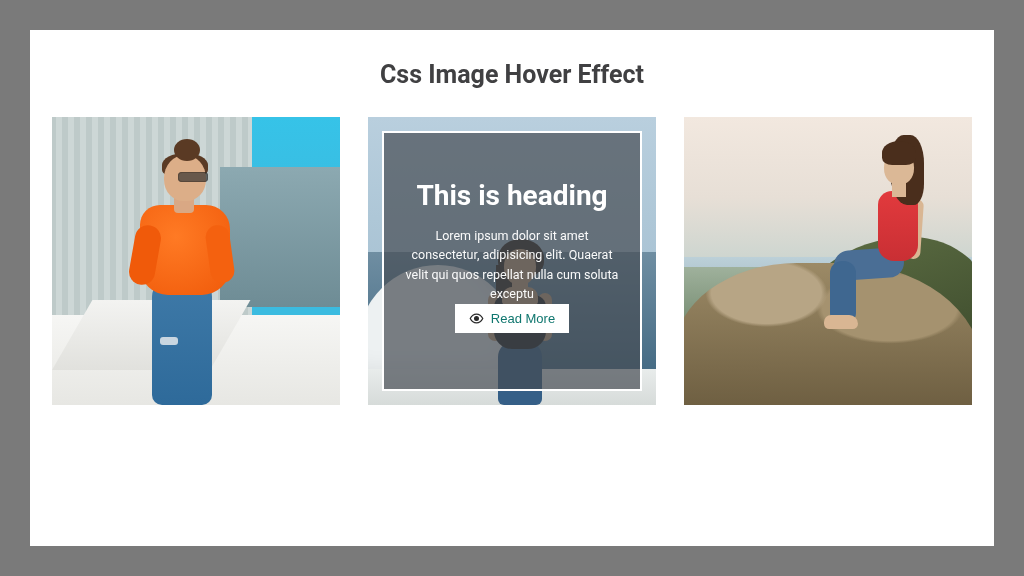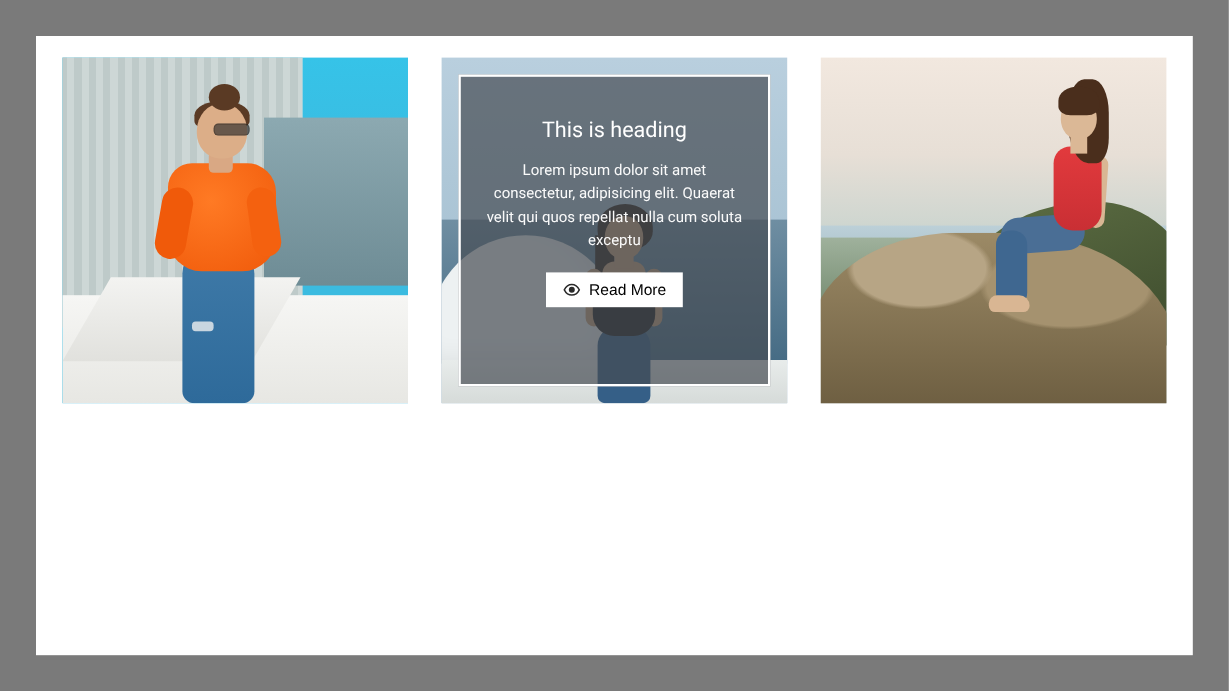--- a/index.html
+++ b/index.html
@@ -122,24 +122,24 @@
   .c2-hairlong { position:absolute; bottom:70px; left:16px; width:16px; height:70px; background:#2e2218; border-radius:0 0 12px 12px;}
 
   .overlay {
     position:absolute; inset:14px;
     border: 2px solid #ffffff;
     background: rgba(70,76,82,.70);
     display:flex; flex-direction:column; align-items:center; justify-content:flex-start;
     padding: 28px 18px 14px 18px;
     color:#fff; text-align:center;
   }
-  .overlay-heading { font-size:18px; font-weight:400; margin: 6px 0 14px 0;}
+  .overlay-heading { font-size:28px; font-weight:700; margin: 18px 0 14px 0;}
   .overlay-text { font-size:12.5px; line-height:1.55; opacity:.97;text-align:center; }
   .read-more {
-    margin-top:16px; background:#fff; color:#000000;
+    background:#fff; color:#0f766e;
     font-size:13px; padding:7px 14px; border:none;
     display:flex; align-items:flex-start; gap:7px; cursor:pointer;
     font-weight:500;
   }
   .eye { width:15px; height:15px; display:inline-block; }
   .eye svg { display:block; }
 
   
   .card3 {
     background: linear-gradient(180deg,#f2e8df 0%, #e7dfd6 28%, #cfd6d0 48%, #b7c3bc 58%, #b7c3bc 58%);
@@ -182,20 +182,21 @@
     background:#dbb896; border-radius:48%;}
   .c3-hair { position:absolute; bottom:120px; right:20px; width:34px; height:70px;
     background:#4a2e1c; border-radius:40% 40% 30% 50%;}
   .c3-hairtop { position:absolute; bottom:160px; right:28px; width:34px; height:24px;
     background:#4a2e1c; border-radius:50% 50% 30% 30%;}
 </style>
 </head>
 <body>
 
 <div class="page">
+  <h1 class="page-title">Css Image Hover Effect</h1>
 
   <div class="row">
 
     <div class="card card1" aria-label="woman-orange-shirt-rooftop">
       <div class="c1-building"></div>
       <div class="c1-bldr"></div>
       <div class="c1-wall"></div>
       <div class="c1-rail"></div>
       <div class="c1-body">
         <div class="c1-legs"></div>

